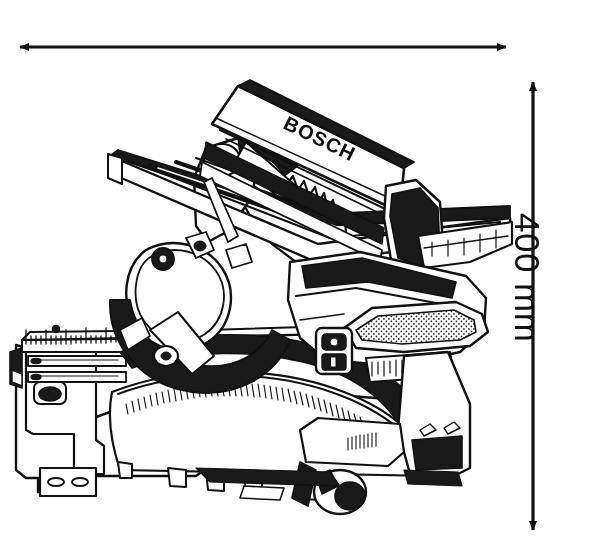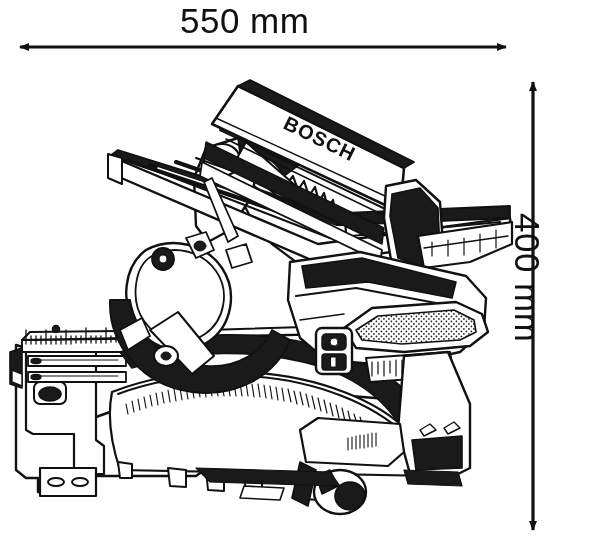--- a/index.html
+++ b/index.html
@@ -363,17 +363,16 @@
       <g>
         <path d="M204,182 L212,178 L238,236 L228,242 Z" fill="#ffffff" stroke="#111111" stroke-width="1.8"></path>
       </g>
     </g>
 
     <g>
       <text x="282" y="128" transform="rotate(26,282,128)" font-family="Liberation Sans, sans-serif" font-size="20" font-weight="700" letter-spacing="1" fill="#111111">BOSCH</text>
     </g>
   </svg>
 
-  <div class="dim-label" id="label-width">550 mm</div>
 
   <div class="dim-label" id="label-height">400 mm</div>
 
 </div>
 
 </body></html>

